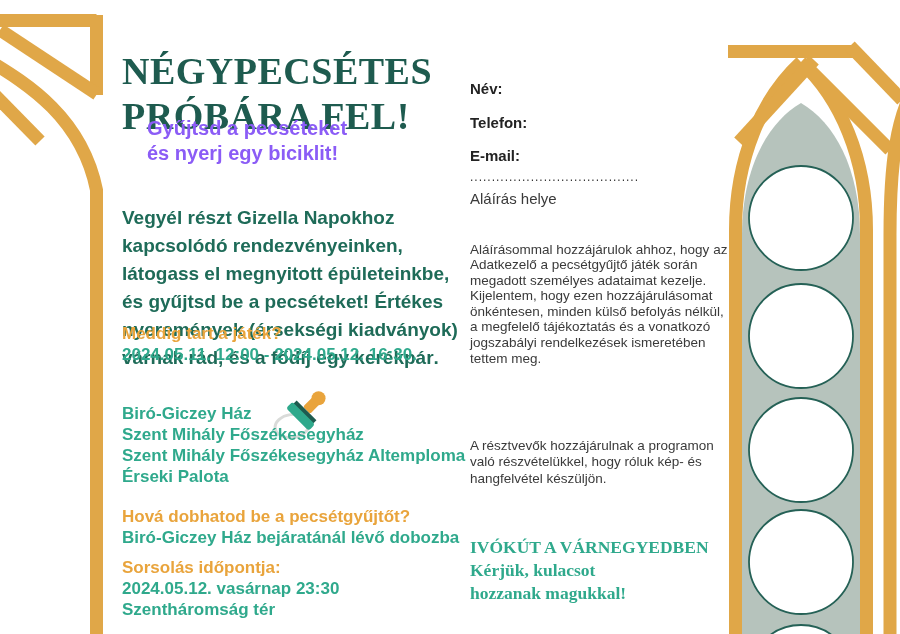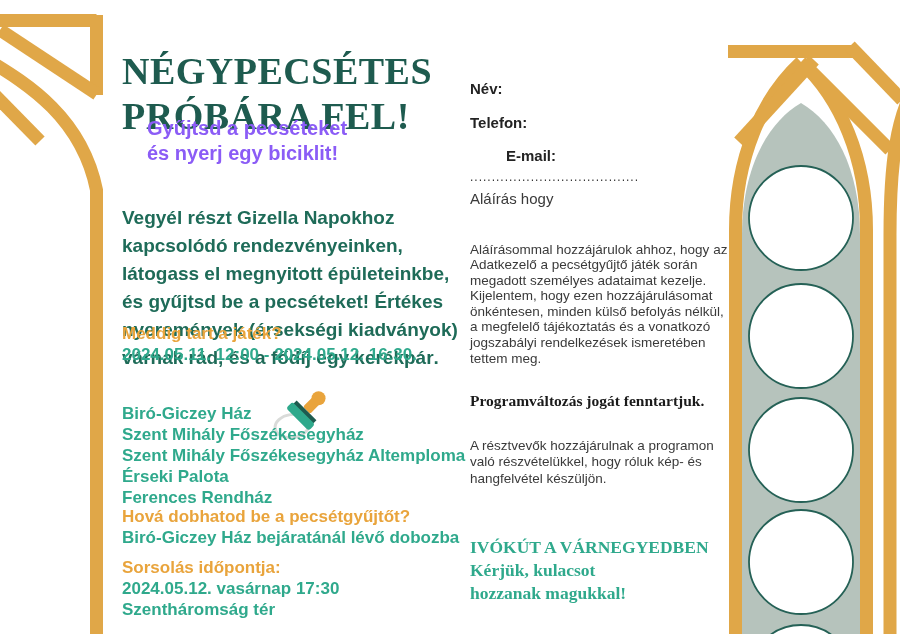--- a/index.html
+++ b/index.html
@@ -47,21 +47,21 @@
   .pos-sors{left:122px;top:557px;}
   .pos-draw1{left:122px;top:578px;}
   .pos-draw2{left:122px;top:599px;}
 
   
   .field-label{
     left:470px;font-size:15px;font-weight:700;color:#232323;
   }
   .pos-nev{top:80px;}
   .pos-tel{top:114px;}
-  .pos-email{top:147px;margin-left:36px;}
+  .pos-email{top:147px;}
   .sig-dots{
     left:470px;top:170px;font-size:12px;letter-spacing:1px;color:#333333;
   }
   .sig-label{
     left:470px;top:190px;font-size:15px;color:#3A3A3A;
   }
   .consent{
     left:470px;top:228px;width:264px;
     font-size:13.5px;line-height:15.6px;color:#3A3A3A;
   }
@@ -139,40 +139,38 @@
   <p class="abs intro"><span>Vegyél részt Gizella Napokhoz kapcsolódó rendezvényeinken, látogass el megnyitott épületeinkbe, és gyűjtsd be a pecséteket! Értékes nyeremények (érsekségi kiadványok) várnak rád, és </span><b>a fődíj egy kerékpár</b><span>.</span></p>
 
   <div class="abs h-orange pos-meddig">Meddig tart a játék?</div>
   <div class="abs t-teal pos-date">2024.05.11. 12:00 - 2024.05.12. 16:30.</div>
 
   <div class="abs t-teal pos-list">
     <div>Biró-Giczey Ház</div>
     <div>Szent Mihály Főszékesegyház</div>
     <div>Szent Mihály Főszékesegyház Altemploma</div>
     <div>Érseki Palota</div>
-    <div>Ferences Rendház</div>
   </div>
 
   <div class="abs h-orange pos-hova">Hová dobhatod be a pecsétgyűjtőt?</div>
   <div class="abs t-teal pos-drop">Biró-Giczey Ház bejáratánál lévő dobozba</div>
 
   <div class="abs h-orange pos-sors">Sorsolás időpontja:</div>
-  <div class="abs t-teal pos-draw1">2024.05.12. vasárnap 17:30</div>
+  <div class="abs t-teal pos-draw1">2024.05.12. vasárnap 23:30</div>
   <div class="abs t-teal pos-draw2">Szentháromság tér</div>
 
   <div class="abs field-label pos-nev">Név:</div>
   <div class="abs field-label pos-tel">Telefon:</div>
   <div class="abs field-label pos-email">E-mail:</div>
 
   <div class="abs sig-dots">.......................................</div>
-  <div class="abs sig-label">Aláírás hogy</div>
+  <div class="abs sig-label">Aláírás helye</div>
 
   <p class="abs consent">Aláírásommal hozzájárulok ahhoz, hogy az Adatkezelő a pecsétgyűjtő játék során megadott személyes adataimat kezelje. Kijelentem, hogy ezen hozzájárulásomat önkéntesen, minden külső befolyás nélkül, a megfelelő tájékoztatás és a vonatkozó jogszabályi rendelkezések ismeretében tettem meg.</p>
 
-  <div class="abs prog-change">Programváltozás jogát fenntartjuk.</div>
 
   <p class="abs media">A résztvevők hozzájárulnak a programon való részvételükkel, hogy róluk kép- és hangfelvétel készüljön.</p>
 
   <div class="abs fountain">
     <span>IVÓKÚT A VÁRNEGYEDBEN</span>
     <span>Kérjük, kulacsot</span>
     <span>hozzanak magukkal!</span>
   </div>
 
 </div>

